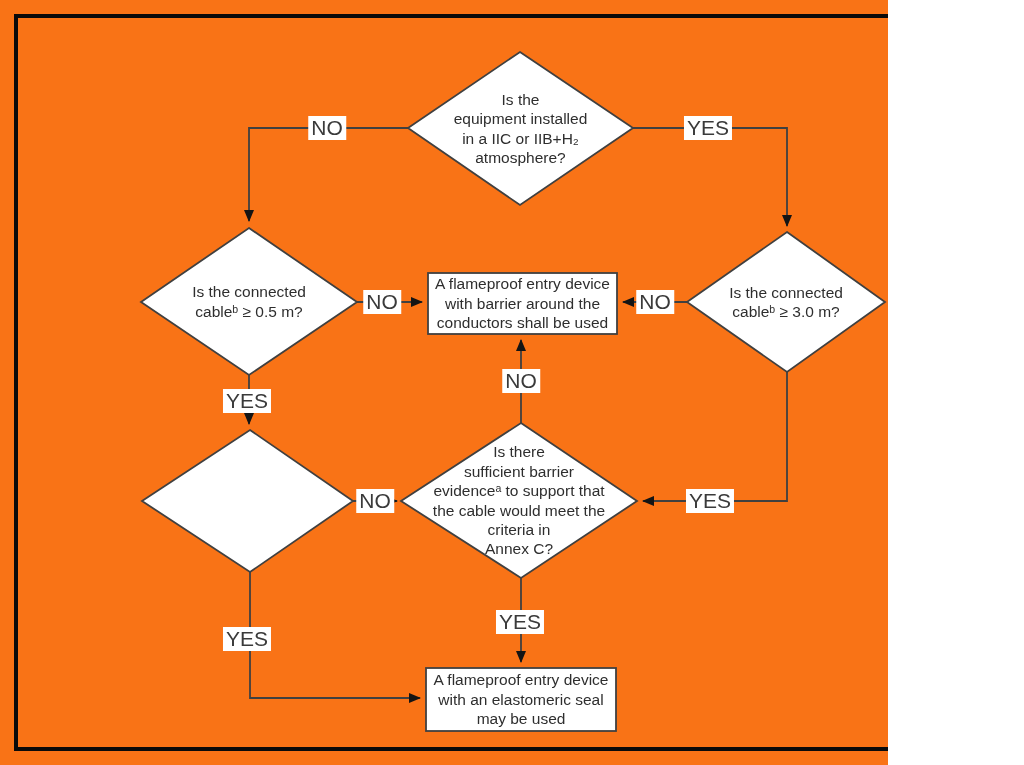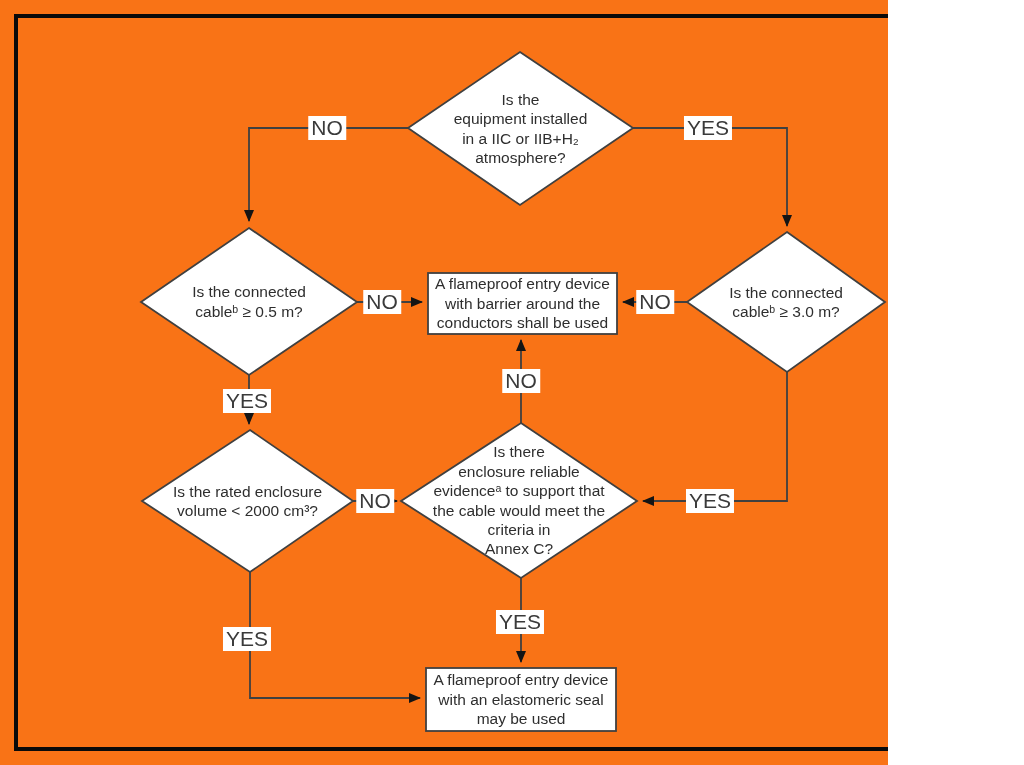--- a/index.html
+++ b/index.html
@@ -82,28 +82,26 @@
 cableᵇ ≥ 0.5 m?</div>
 
   <div class="node-text" style="left:687px; top:232px; width:198px; height:140px;">Is the connected
 cableᵇ ≥ 3.0 m?</div>
 
   <div class="node-text" style="left:428px; top:273px; width:189px; height:61px;">A flameproof entry device
 with barrier around the
 conductors shall be used</div>
 
   <div class="node-text" style="left:401px; top:423px; width:236px; height:155px;">Is there
-enclosure reliable
+sufficient barrier
 evidenceᵃ to support that
 the cable would meet the
 criteria in
 Annex C?</div>
 
-  <div class="node-text" style="left:142px; top:430px; width:211px; height:142px;">Is the rated enclosure
-volume &lt; 2000 cm³?</div>
 
   <div class="node-text" style="left:426px; top:668px; width:190px; height:63px;">A flameproof entry device
 with an elastomeric seal
 may be used</div>
 
   <div class="edge-label" style="left:327px; top:128px;">NO</div>
   <div class="edge-label" style="left:708px; top:128px;">YES</div>
   <div class="edge-label" style="left:382px; top:302px;">NO</div>
   <div class="edge-label" style="left:655px; top:302px;">NO</div>
   <div class="edge-label" style="left:521px; top:381px;">NO</div>

